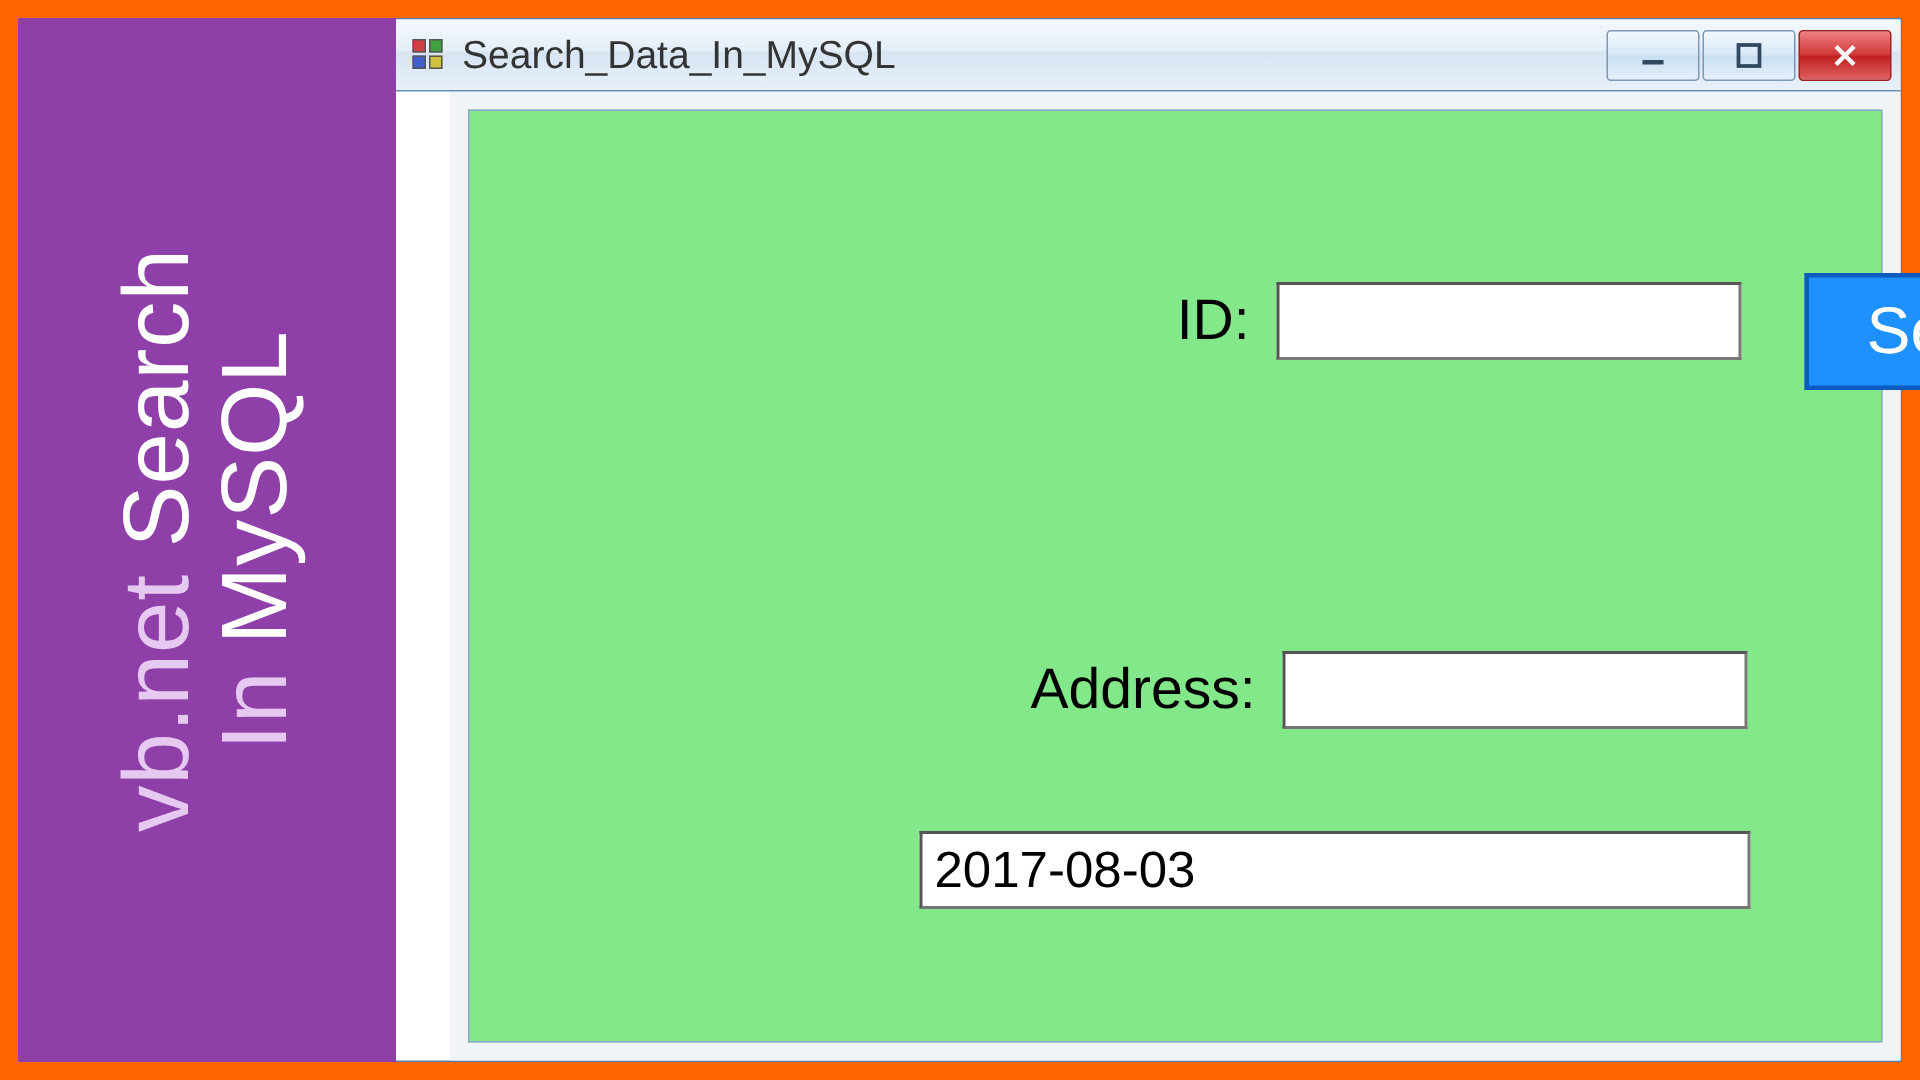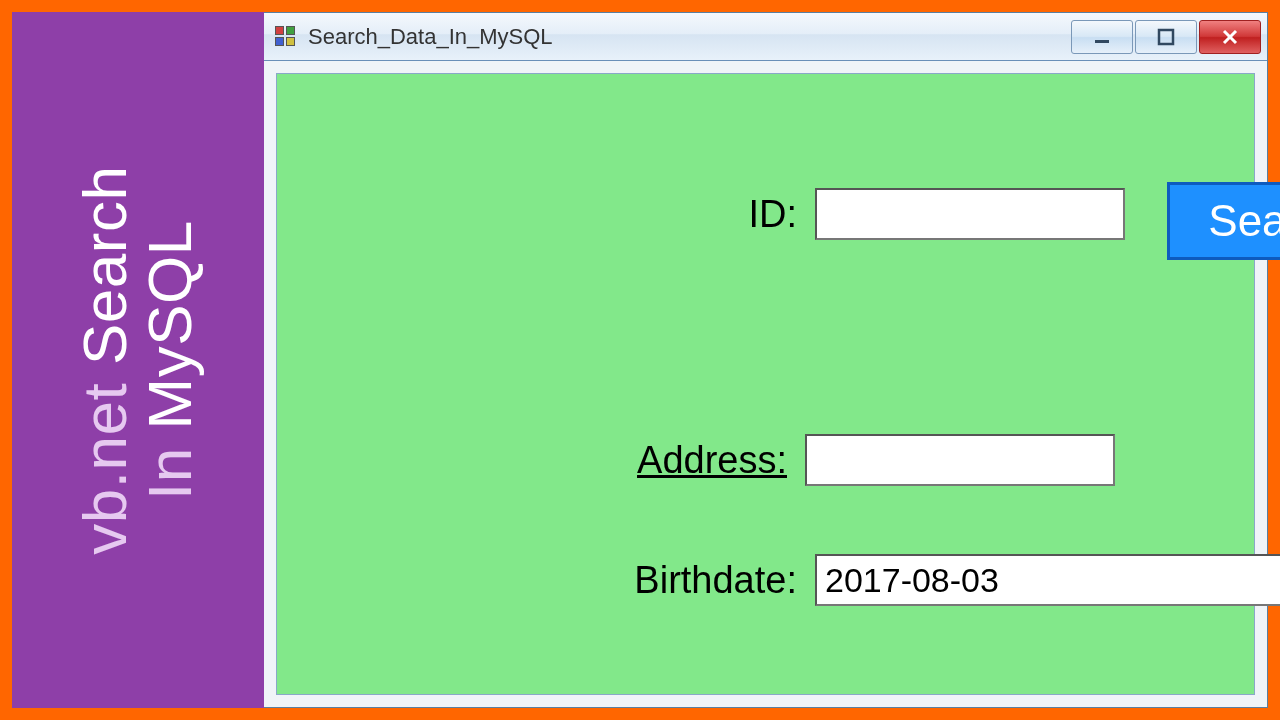--- a/index.html
+++ b/index.html
@@ -68,21 +68,21 @@
     display: inline-block;
     margin-right: 10px;
     position: relative;
   }
   .titlebar .app-icon .sq { position:absolute; width:9px; height:9px; border:1px solid #555; }
   .titlebar .app-icon .r  { background:#d04040; top:1px; left:1px; }
   .titlebar .app-icon .g  { background:#40a040; top:1px; left:12px; }
   .titlebar .app-icon .b  { background:#4060d0; top:12px; left:1px; }
   .titlebar .app-icon .y  { background:#d0c040; top:12px; left:12px; }
   .titlebar .title-text {
-    font-size: 22px;
+    font-size: 26px;
     color: #333;
   }
   .win-controls {
     margin-left: auto;
     display: flex;
     gap: 2px;
   }
   .win-btn {
     width: 62px;
     height: 34px;
@@ -98,20 +98,21 @@
     background: linear-gradient(to bottom,#f08080,#d03838 48%,#c02020 52%,#e06060);
     border-color:#a02020;
     color:#fff;
   }
   .win-btn svg { display:block; }
 
   .client-area {
     flex:1;
     background:#f0f4f8;
     padding:12px;
+    margin-left:36px;
   }
   .form-panel {
     width:100%;
     height:100%;
     background:#82e88a;
     border:1px solid #8aa8c8;
     position: relative;
     font-size: 38px;
     color:#000;
   }
@@ -150,21 +151,21 @@
     display:flex;
     align-items:center;
     justify-content:center;
     font-family: inherit;
   }
 
   #row-id       { top:114px; left:300px; }
   #row-id .lbl  { width:238px; }
   #row-name     { top:240px; left:300px; }
   #row-name .lbl{ width:238px; }
-  #row-addr     { top:360px; left:290px;text-decoration:underline; }
+  #row-addr     { top:360px; left:304px; }
   #row-addr .lbl{ width:238px; }
   #row-birth    { top:480px; left:300px; }
   #row-birth .lbl{ width:238px; }
 
   .datebox {
     width:554px;
     display:flex;
     align-items:center;
     justify-content: space-between;
     padding-right:10px;
@@ -229,21 +230,20 @@
 
         <button class="search-btn">Search</button>
 
 
         <div class="row" id="row-addr">
           <div class="lbl">Address:</div>
           <input class="txt" type="text" value="" style="">
         </div>
 
         <div class="row" id="row-birth">
-          <div class="lbl">Birthdate:</div>
           <div class="datebox">
             <span>2017-08-03</span>
 
           </div>
         </div>
 
       </div>
     </div>
 
   </div>

